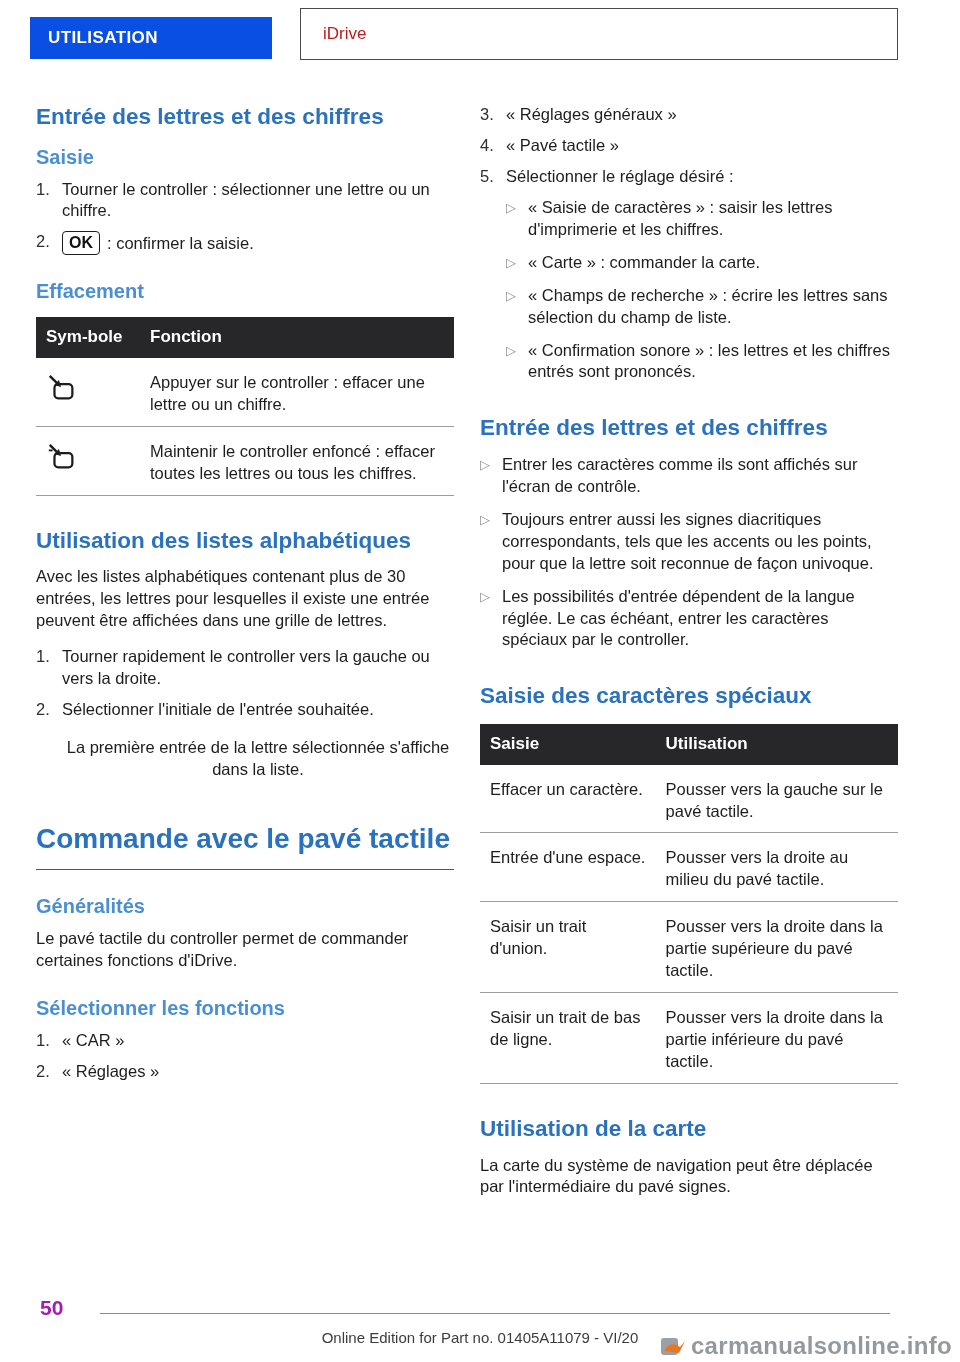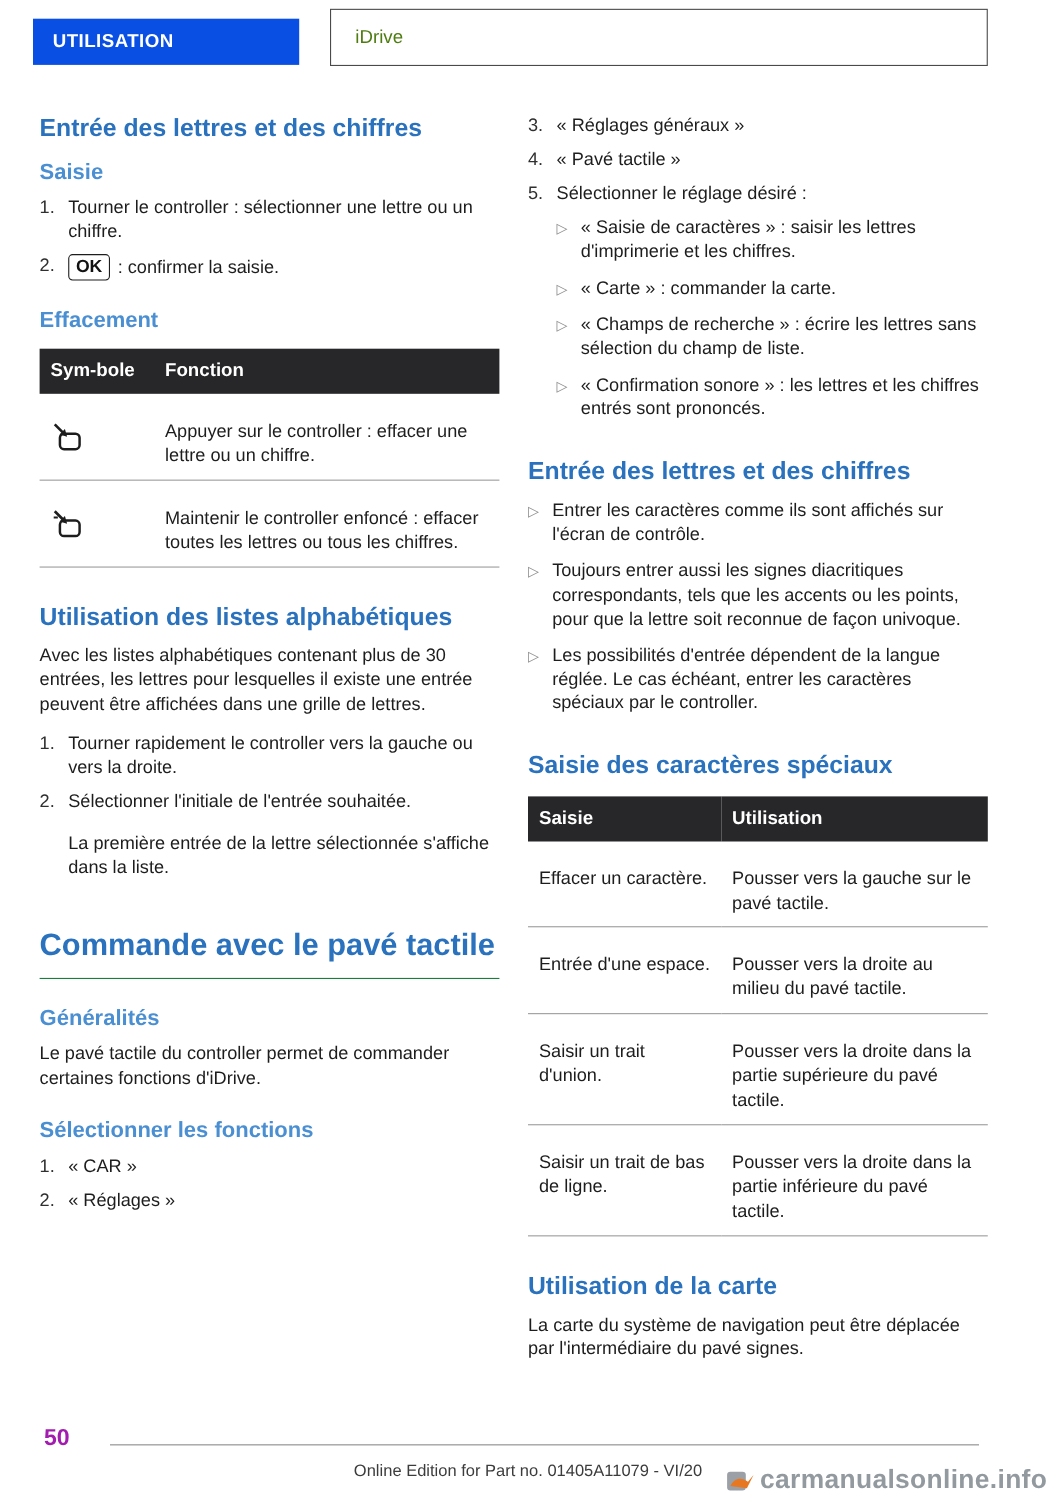--- a/index.html
+++ b/index.html
@@ -4,48 +4,48 @@
 <style>
   html,body{margin:0;padding:0;}
   body{width:960px;height:1362px;background:#ffffff;font-family:"Liberation Sans",sans-serif;}
   .page{position:relative;width:960px;height:1362px;background:#fff;overflow:hidden;color:#1d1d1d;}
 
   
   .hdr{position:absolute;top:0;left:0;right:0;height:64px;}
   .section-tab{position:absolute;left:30px;top:17px;width:242px;height:42px;background:#0a4fe4;color:#fff;
     font-size:17px;font-weight:bold;letter-spacing:.4px;display:flex;align-items:center;padding-left:18px;box-sizing:border-box;}
   .chapter-box{position:absolute;left:300px;right:62px;top:8px;height:52px;border:1px solid #4a4a4a;
-    display:flex;align-items:center;padding-left:22px;box-sizing:border-box;font-size:17px;color:#4d7c0f;}
+    display:flex;align-items:center;padding-left:22px;box-sizing:border-box;font-size:17px;color:#b91c1c;}
 
   
   .cols{position:absolute;top:104px;left:36px;right:62px;display:flex;gap:26px;}
   .col{flex:1 1 0;min-width:0;font-size:16.5px;line-height:1.33;color:#1d1d1d;}
 
   .h1{color:#2a72bd;font-weight:bold;font-size:22.5px;line-height:1.18;margin:0 0 12px 0;}
   .mt{margin-top:32px;}
   .h2{color:#4a8fd2;font-weight:bold;font-size:20px;line-height:1.2;margin:24px 0 10px 0;}
   .h-chapter{color:#2a72bd;font-weight:bold;font-size:28px;line-height:1.15;margin:42px 0 0 0;
     padding-bottom:14px;border-bottom:1px solid #15803d;}
 
   .para{margin:0 0 10px 0;}
   .step{display:flex;margin:0 0 9px 0;}
   .step .num{flex:0 0 26px;color:#2f2f2f;}
   .step .txt{flex:1;}
-  .subnote{margin:16px 0 10px 26px;}
+  .subnote{margin:16px 0 10px 26px;text-align:center;}
 
   .bullet{display:flex;margin:0 0 11px 0;}
   .bullet .tri{flex:0 0 22px;color:#8f8f8f;font-size:13px;padding-top:2px;}
   .bullet.indent{margin-left:26px;}
   .bullet .btxt{flex:1;}
 
   
   table.tbl{width:100%;border-collapse:collapse;margin:14px 0 0 0;}
   .tbl th{background:#272729;color:#fff;text-align:left;font-size:17px;font-weight:bold;
     padding:9px 8px 9px 10px;vertical-align:top;}
-  .tbl td{border-bottom:1px solid #9c9c9c;padding:24px 8px 10px 10px;vertical-align:top;}
+  .tbl td{border-bottom:1px solid #9c9c9c;padding:14px 8px 10px 10px;vertical-align:top;}
   .sym-col{width:86px;margin-left:12px;}
   .saisie-col{width:42%;}
 
   .ok-icon{display:inline-block;border:1.6px solid #1d1d1d;border-radius:4px;font-size:16px;font-weight:bold;
     padding:1px 6px;margin-right:7px;line-height:1.25;color:#111;vertical-align:1px;}
   .sym-icon{display:block;}
 
   
   .pagenum{position:absolute;left:40px;bottom:42px;font-size:21px;font-weight:bold;color:#a21caf;}
   .footer-rule{position:absolute;left:100px;right:70px;bottom:48px;height:1px;background:#8a8a8a;}

